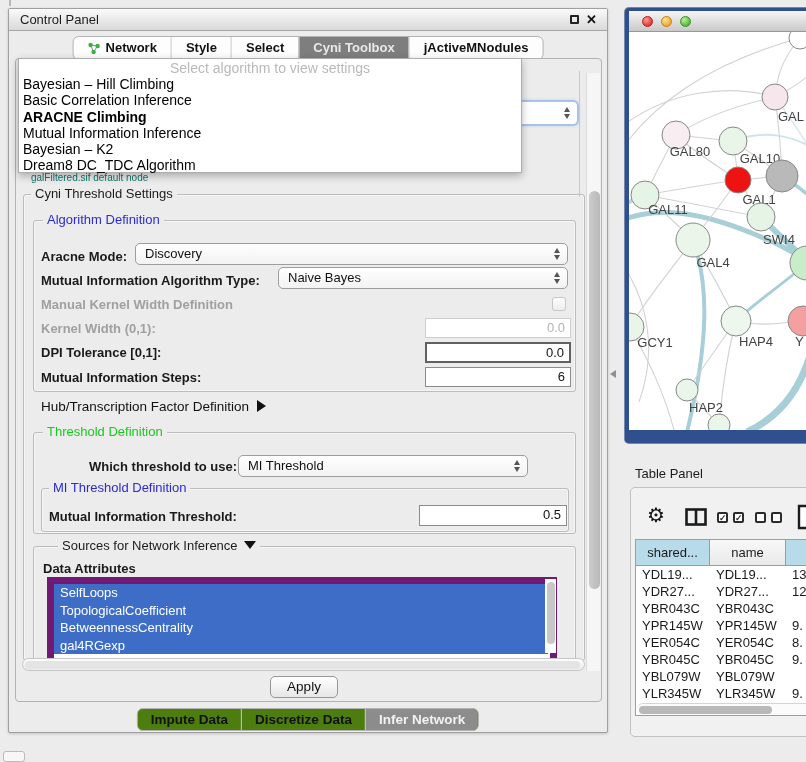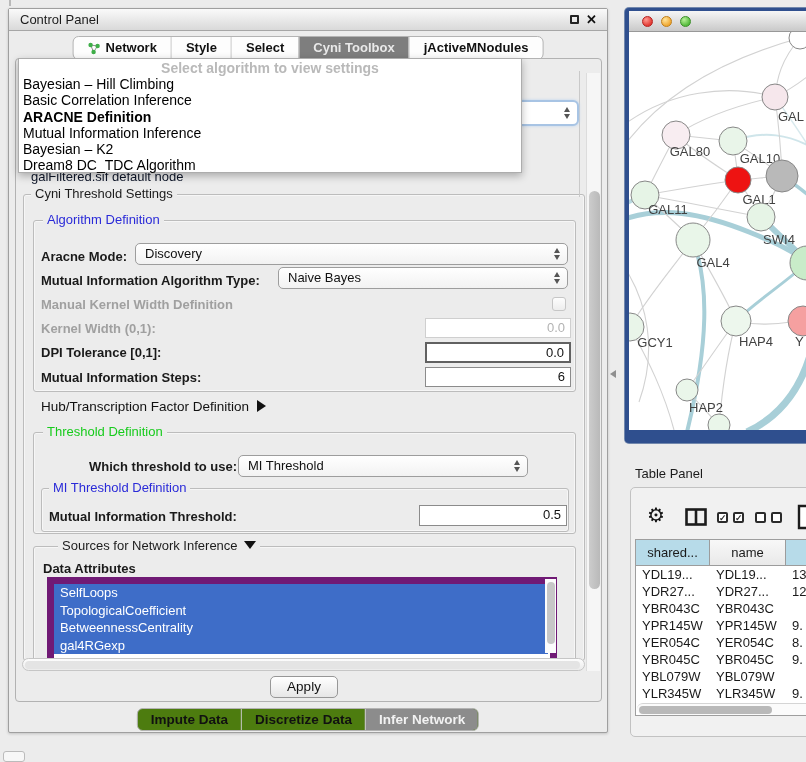--- a/index.html
+++ b/index.html
@@ -29,26 +29,26 @@
 
   
   #cp-content { position:absolute; left:6px; top:49px; width:587px; height:644px;
                 border:1px solid #b2b2b2; border-radius:4px; background:#ececec; }
 
   
   #bg-combo { position:absolute; left:502px; top:91px; width:68px; height:26px; background:#fff;
               border:2px solid #a8c4e4; border-radius:6px; box-shadow:0 0 3px #b9d2ee; z-index:5; }
   #bg-vline { position:absolute; left:570px; top:62px; width:1px; height:126px; background:#c9c9c9; z-index:4; }
   #bg-combotext { position:absolute; left:22px; top:164px; width:390px; height:15px; overflow:hidden; z-index:5; }
-  #bg-combotext span { position:relative; top:-6px; font-size:13px; color:#0f172a; }
+  #bg-combotext span { position:relative; top:-6px; font-size:10px; color:#0f766e; }
 
   
   #algo-popup { position:absolute; left:9px; top:49px; width:504px; height:115px; background:#fff;
                 border:1px solid #adadad; box-shadow:0 3px 8px rgba(0,0,0,.28); z-index:50; }
-  #algo-placeholder { text-align:center; font-size:14px; color:#b9b9b9; line-height:16px; padding-top:1px;font-weight:bold; }
+  #algo-placeholder { text-align:center; font-size:14px; color:#b9b9b9; line-height:16px; padding-top:1px; }
   .algo-option { font-size:14px; line-height:16.3px; padding-left:4px; color:#000; white-space:nowrap; }
   .algo-option.bold { font-weight:bold; }
 
   
   #cp-vtrack { position:absolute; left:577px; top:64px; width:14px; height:598px;
                background:#f6f6f6; border-left:1px solid #dcdcdc; }
   #cp-vthumb { position:absolute; left:579px; top:182px; width:11px; height:398px;
                background:linear-gradient(90deg,#cccccc,#b9b9b9); border-radius:6px; }
 
   
@@ -210,21 +210,21 @@
     </div>
     <div id="bg-combotext">
       <span>galFiltered.sif default node</span>
     </div>
 
     <div id="algo-popup">
       <div id="algo-placeholder">Select algorithm to view settings</div>
       <div>
           <div class="algo-option">Bayesian – Hill Climbing</div>
           <div class="algo-option">Basic Correlation Inference</div>
-          <div class="algo-option bold">ARACNE Definition</div>
+          <div class="algo-option bold">ARACNE Climbing</div>
           <div class="algo-option">Mutual Information Inference</div>
           <div class="algo-option">Bayesian – K2</div>
           <div class="algo-option">Dream8 DC_TDC Algorithm</div>
         </div>
     </div>
 
     <div id="cp-vtrack">
       <div id="cp-vthumb" style="position:absolute;left:1.5px;top:118px;"></div>
     </div>
 

